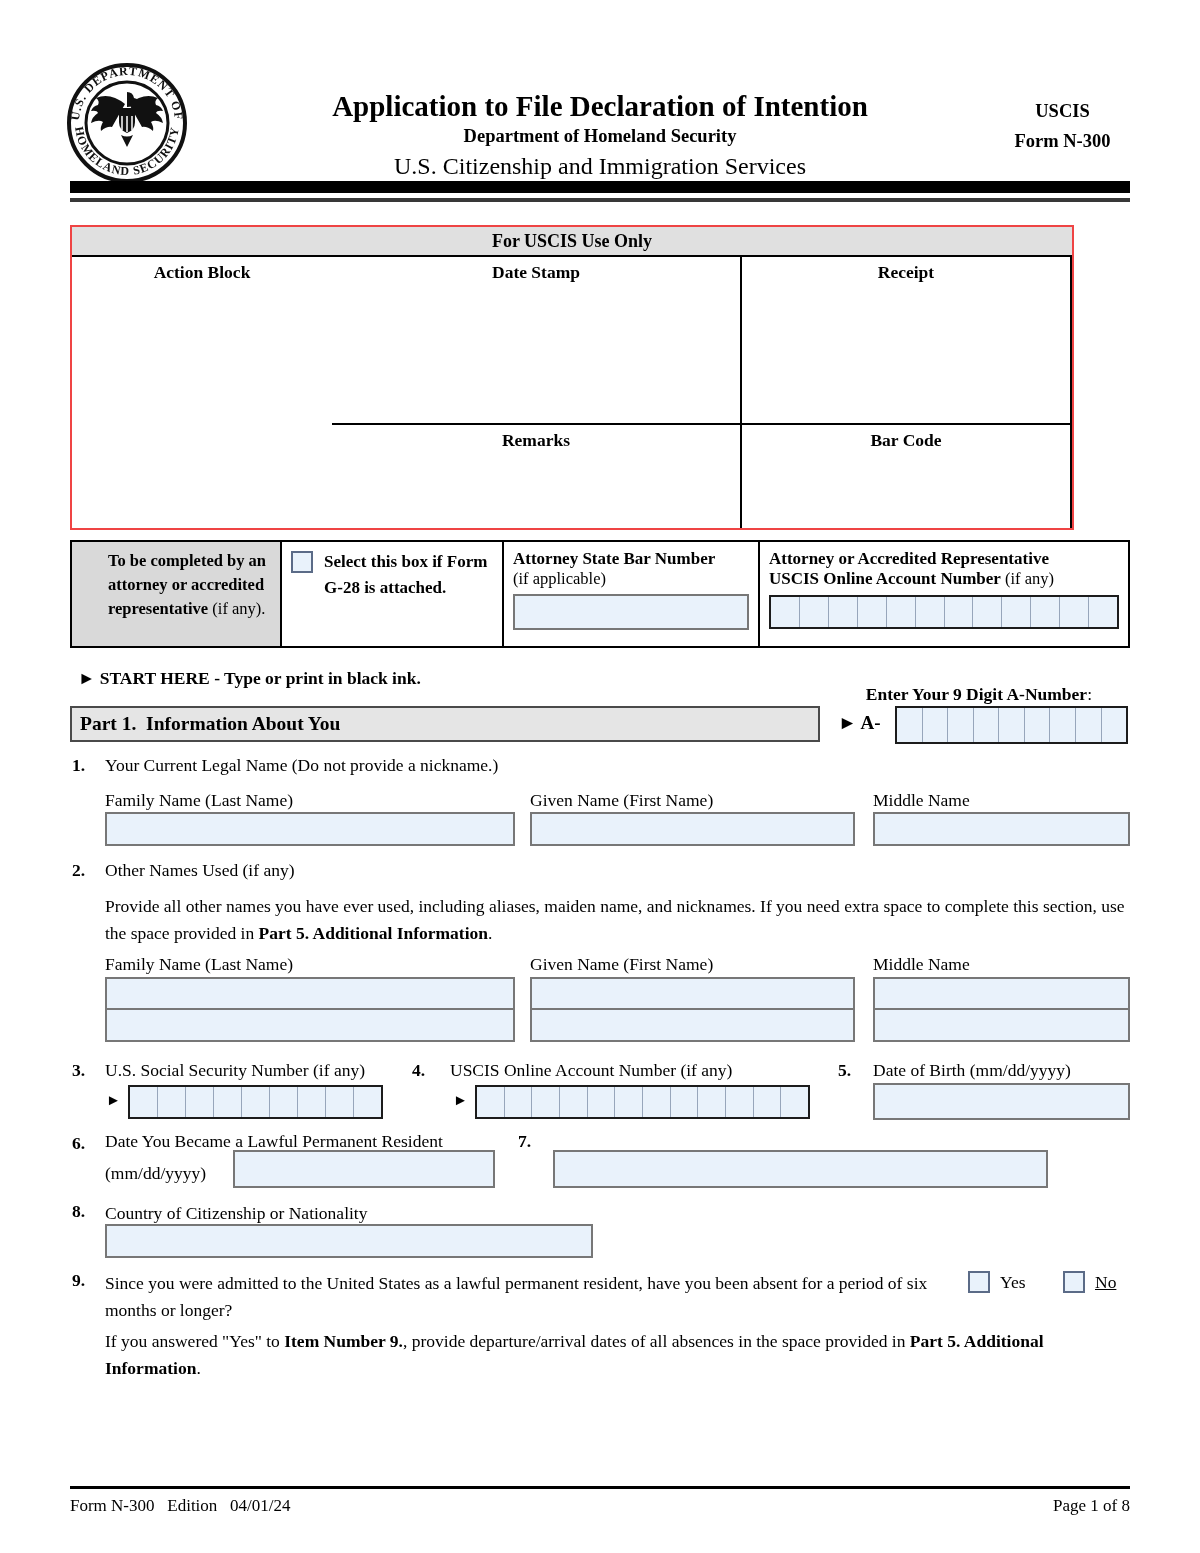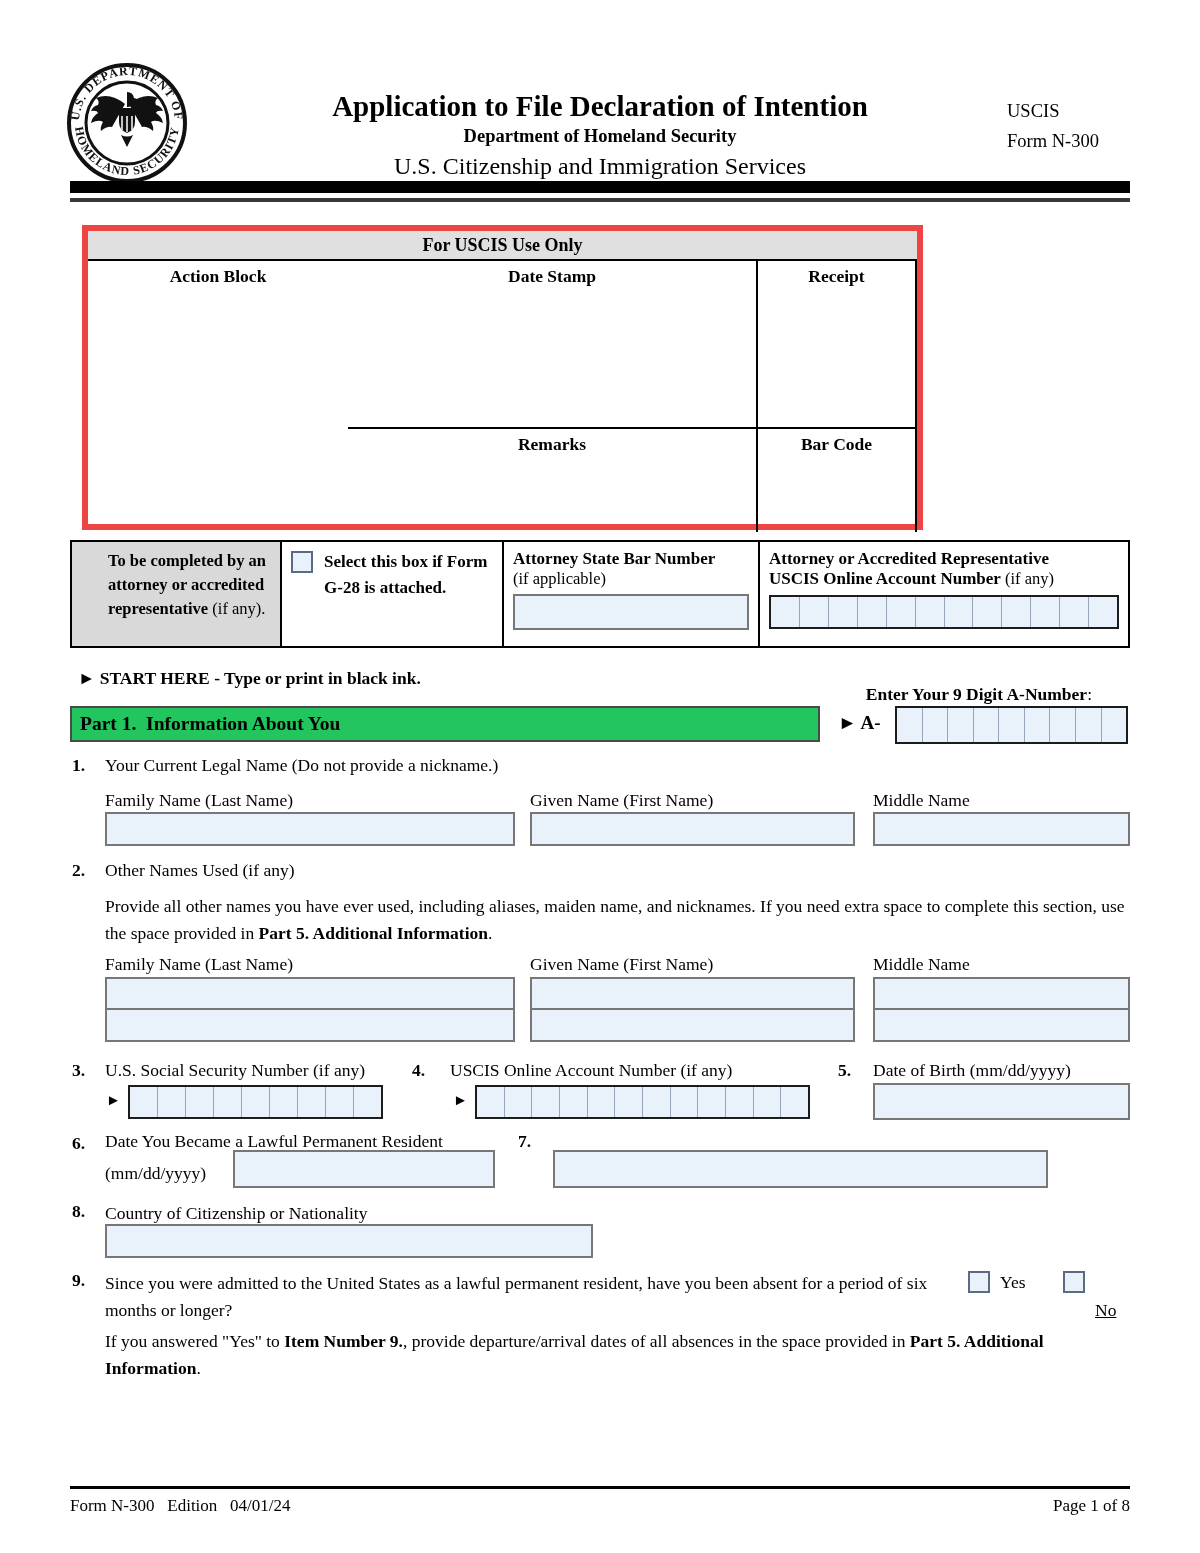--- a/index.html
+++ b/index.html
@@ -17,26 +17,26 @@
   .field { background:#e9f2fb; border:2px solid #777; }
   .comb { display:flex; background:#e9f2fb; border:2px solid #1c1c1c; }
   .comb > div { flex:1 1 0; border-right:1px solid #97a6bb; }
   .comb > div:last-child { border-right:none; }
   .checkbox { background:#e9f2fb; border:2px solid #5b6b87; width:22px; height:22px; }
 
   
   .title { top:90px; font-size:29px; font-weight:bold;text-align:center; }
   .dept  { top:126px; font-size:18.5px; font-weight:bold; }
   .agency{ top:153px; font-size:24px; }
-  .formid{ top:96px; right:58px; width:135px; font-size:18.5px; font-weight:normal; line-height:30px; }
+  .formid{ top:96px; right:70px; width:135px; text-align:center; font-size:18.5px; font-weight:bold; line-height:30px; }
   .bar1 { left:70px; right:70px; top:181px; height:12px; background:#000; }
   .bar2 { left:70px; right:70px; top:198px; height:4px; background:#383838; }
 
   
-  .usebox { left:82px; top:225px; width:841px; height:305px; border:6px solid #ef4444; }
+  .usebox { left:70px; top:225px; width:1004px; height:305px; border:2px solid #ef4444; }
   .usebox .hd { height:30px; background:#e0e0e0; border-bottom:2px solid #000; text-align:center;
                 font-weight:bold; font-size:18px; line-height:28px; }
   .usebox .grid { display:grid; grid-template-columns:260px 410px 1fr; grid-template-rows:168px 1fr; height:271px; }
   .usebox .cell { border-right:2px solid #000; border-bottom:2px solid #000;
                   text-align:center; font-weight:bold; font-size:17.5px; padding-top:5px; }
   .usebox .cell.noB { border-bottom:none; }
   .usebox .action { grid-row:1 / 3; border-right:none; border-bottom:none; text-align:center;
                     font-weight:bold; font-size:17.5px; padding-top:5px; }
 
   
@@ -47,21 +47,21 @@
   .attbox .gray { background:#d9d9d9; line-height:1.45;padding-left:36px; }
   .attbox .g28 { display:flex; gap:11px; font-weight:bold; font-size:17px; line-height:1.5; }
   .attbox .g28 .checkbox { flex:0 0 auto; margin-top:2px; }
   .attbox .lbl-b { font-weight:bold; font-size:17px; }
   .attbox .inbar { margin-top:5px; height:36px; width:100%; }
   .attbox .comb { margin-top:6px; height:34px; }
 
   
   .starthere { left:78px; top:668px; font-size:17.5px; font-weight:bold; }
   .anum-label { right:108px; top:684px; font-size:17.5px; }
-  .part1 { left:70px; top:706px; width:750px; height:36px; background:#22c55e; border:2px solid #4a4a4a;
+  .part1 { left:70px; top:706px; width:750px; height:36px; background:#e5e5e5; border:2px solid #4a4a4a;
            font-weight:bold; font-size:19.5px; line-height:31px; padding-left:8px; }
   .a-prefix { left:838px; top:712px; font-size:19px; font-weight:bold; }
   .a-comb { left:895px; top:706px; width:233px; height:38px; }
 
   .num { font-weight:bold; font-size:17.5px; }
   .lbl { font-size:17.5px; }
   .para { font-size:17.5px; line-height:1.55; }
   .arrow-sm { font-size:15px; }
 
   .footline { left:70px; right:70px; top:1486px; height:3px; background:#000; }
@@ -254,21 +254,21 @@
 
   <div class="abs num" style="left:72px; top:1201px;">8.</div>
   <div class="abs lbl" style="left:105px; top:1203px;">Country of Citizenship or Nationality</div>
   <div class="abs field" style="left:105px; top:1224px; width:488px; height:34px;"></div>
 
   <div class="abs num" style="left:72px; top:1270px;">9.</div>
   <div class="abs para" style="left:105px; top:1270px; width:838px;">Since you were admitted to the United States as a lawful permanent resident, have you been absent for a period of six months or longer?</div>
   <div class="abs checkbox" style="left:968px; top:1271px;"></div>
   <div class="abs lbl" style="left:1000px; top:1272px;">Yes</div>
   <div class="abs checkbox" style="left:1063px; top:1271px;"></div>
-  <div class="abs lbl" style="left:1095px; top:1300px;text-decoration:underline;">No</div>
+  <div class="abs lbl" style="left:1095px; top:1272px;text-decoration:underline;">No</div>
   <div class="abs para" style="left:105px; top:1328px; width:1005px;">
     <span>If you answered "Yes" to </span><span class="b">Item Number 9.</span><span>, provide departure/arrival dates of all absences in the space provided in </span><span class="b">Part 5. Additional Information</span><span>.</span>
   </div>
 
   <div class="abs footline"></div>
   <div class="abs foot pre" style="left:70px;">Form N-300   Edition   04/01/24</div>
   <div class="abs foot" style="right:70px;">Page 1 of 8</div>
 
 </div>
 

